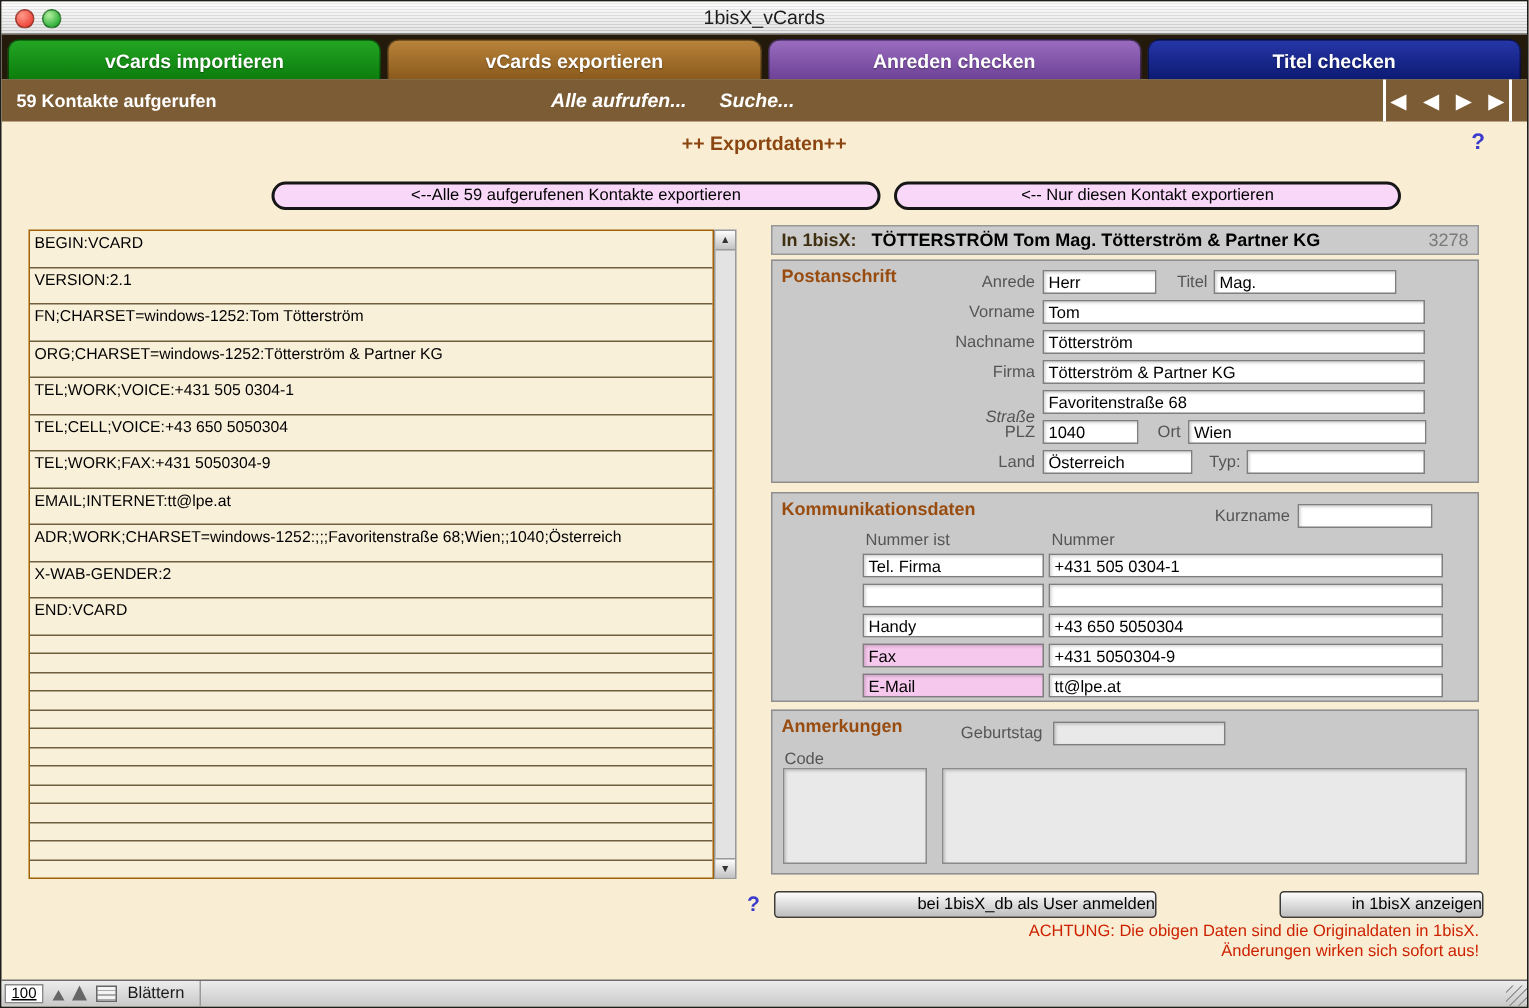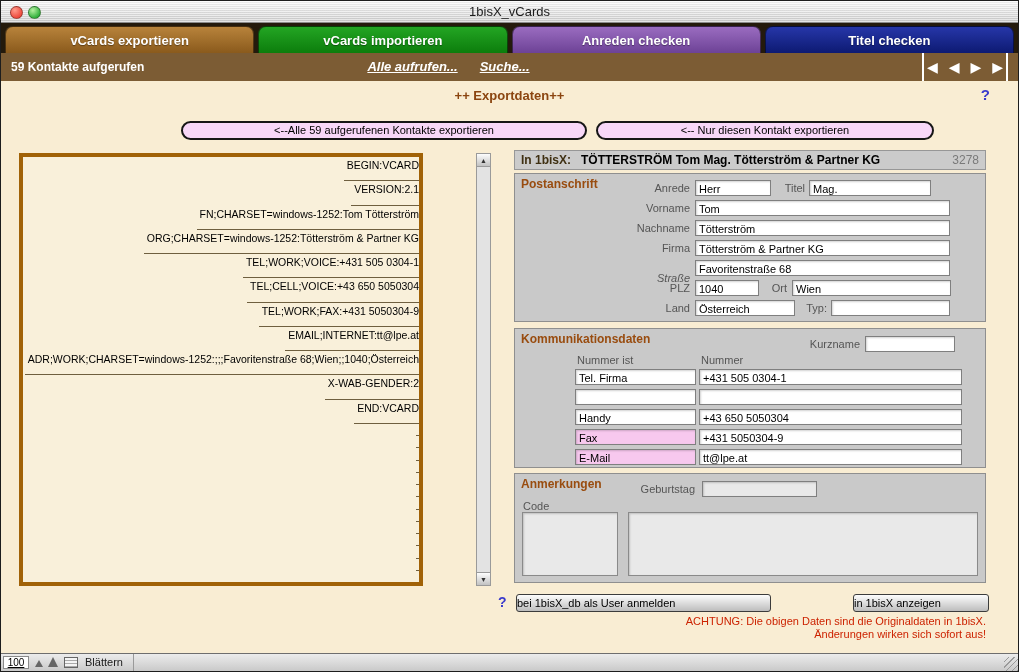--- a/index.html
+++ b/index.html
@@ -45,21 +45,21 @@
 
   
   .band {
     position:absolute; top:52px; left:0; right:0; height:28px;
     background:#7c5c34; color:#fff;
   }
   .band .found { position:absolute; left:10px; top:0; font-size:12px; font-weight:bold; line-height:28px; }
   .band .center-links {
     position:absolute; left:44%; top:0; transform:translateX(-50%);
     display:flex; gap:22px; line-height:28px;
-    font-size:13px; font-weight:bold; font-style:italic;text-decoration:underline;
+    font-size:13px; font-weight:bold; font-style:italic;
   }
   .band .center-links span { cursor:pointer; }
   .nav { position:absolute; right:10px; top:0; display:flex; gap:11px; line-height:28px; font-size:14px; }
   .nav span { cursor:pointer; }
   .nav .first { border-left:2px solid #fff; padding-left:3px; }
   .nav .last  { border-right:2px solid #fff; padding-right:3px; }
 
   
   .page-title {
     position:absolute; top:87px; left:0; right:0; text-align:center;
@@ -71,23 +71,23 @@
   .pinkbtn {
     position:absolute; top:120px; height:19px; background:#f8d7f8;
     border:2px solid #161616; border-radius:10px;
     font-size:11px; line-height:15px; text-align:center; color:#000; cursor:pointer;
   }
   .btn-export-all { left:180px; width:406px; }
   .btn-export-one { left:595px; width:338px; }
 
   
   .vcard-table {
-    position:absolute; left:18px; top:152px; width:404px; height:433px;
-    border:4px solid #a16207; background:#f9f0da;
-    display:flex; flex-direction:column;align-items:flex-end;
+    position:absolute; left:18px; top:152px; width:457px; height:433px;
+    border:1px solid #a16207; background:#f9f0da;
+    display:flex; flex-direction:column;
   }
   .vrow {
     flex:1 1 auto; border-bottom:1px solid #6f5f3f;
     font-size:10.5px; color:#000; padding:2px 0 0 3px;
     white-space:nowrap; overflow:hidden;
   }
   .vrow:last-child { border-bottom:none; }
 
   .vscroll {
     position:absolute; left:475px; top:152px; width:15px; height:433px;
@@ -131,21 +131,21 @@
     position:absolute; background:#e9e9e9; border:1px solid #8a8a8a;
     box-shadow:inset 1px 1px 2px rgba(0,0,0,.18);
   }
 
   
   .help-bottom { position:absolute; left:497px; top:593px; font-size:14px; font-weight:bold; color:#3a3acc; cursor:pointer; }
   .aquabtn {
     position:absolute; top:593px; height:18px;
     background:linear-gradient(180deg,#fdfdfd,#bdbdbd);
     border:1px solid #3c3c3c; border-radius:3px;
-    font-size:11px; line-height:16px; text-align:left; color:#000; cursor:pointer;
+    font-size:11px; line-height:16px; text-align:right; color:#000; cursor:pointer;
   }
   .btn-login { left:515px; width:255px; }
   .btn-show  { left:852px; width:136px; }
 
   .warning {
     position:absolute; left:513px; top:614px; width:472px;
     text-align:right; color:#cc2200; font-size:11px; line-height:13px;
   }
 
   
@@ -177,22 +177,22 @@
 
 <div class="window">
 
   <div class="titlebar">
     <span class="tl-btn tl-close"></span>
     <span class="tl-btn tl-zoom"></span>
     <div class="wtitle">1bisX_vCards</div>
   </div>
 
   <div class="tabrow">
+    <div class="tab tab-import">vCards importieren</div>
     <div class="tab tab-export">vCards exportieren</div>
-    <div class="tab tab-import">vCards importieren</div>
     <div class="tab tab-anreden">Anreden checken</div>
     <div class="tab tab-titel">Titel checken</div>
   </div>
 
   <div class="band">
     <div class="found">59 Kontakte aufgerufen</div>
     <div class="center-links">
       <span>Alle aufrufen...</span>
       <span>Suche...</span>
     </div>

